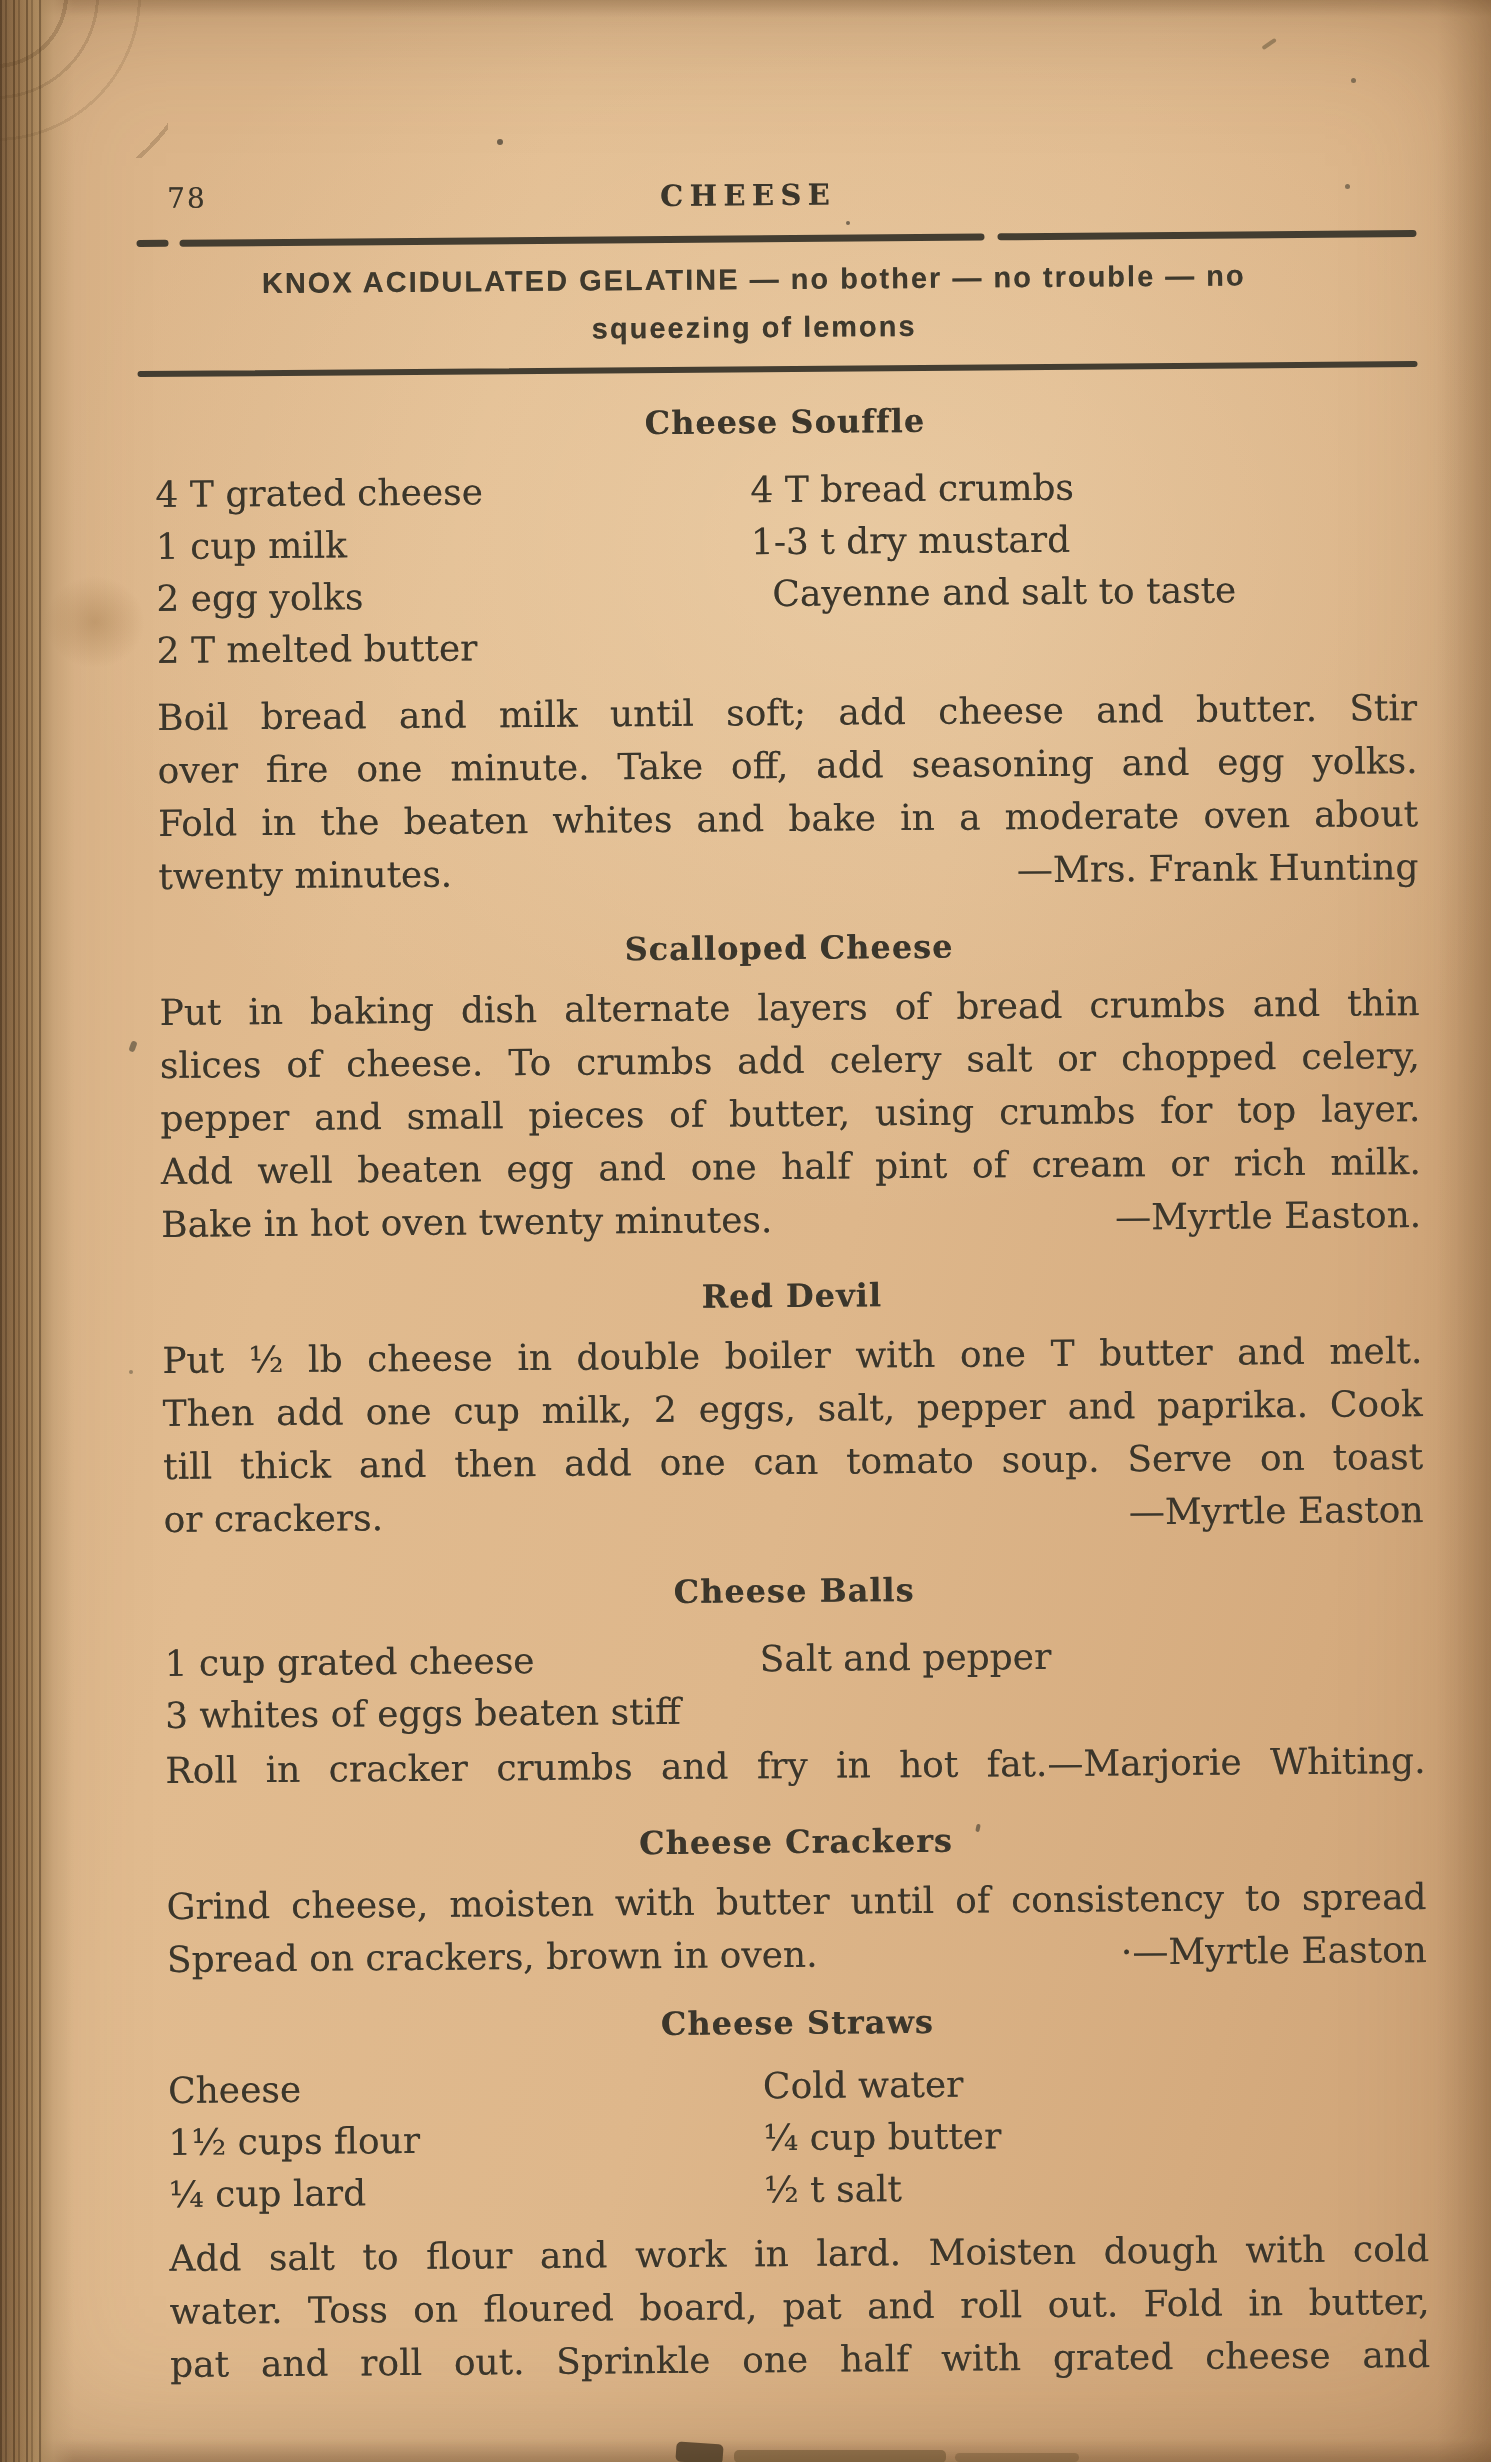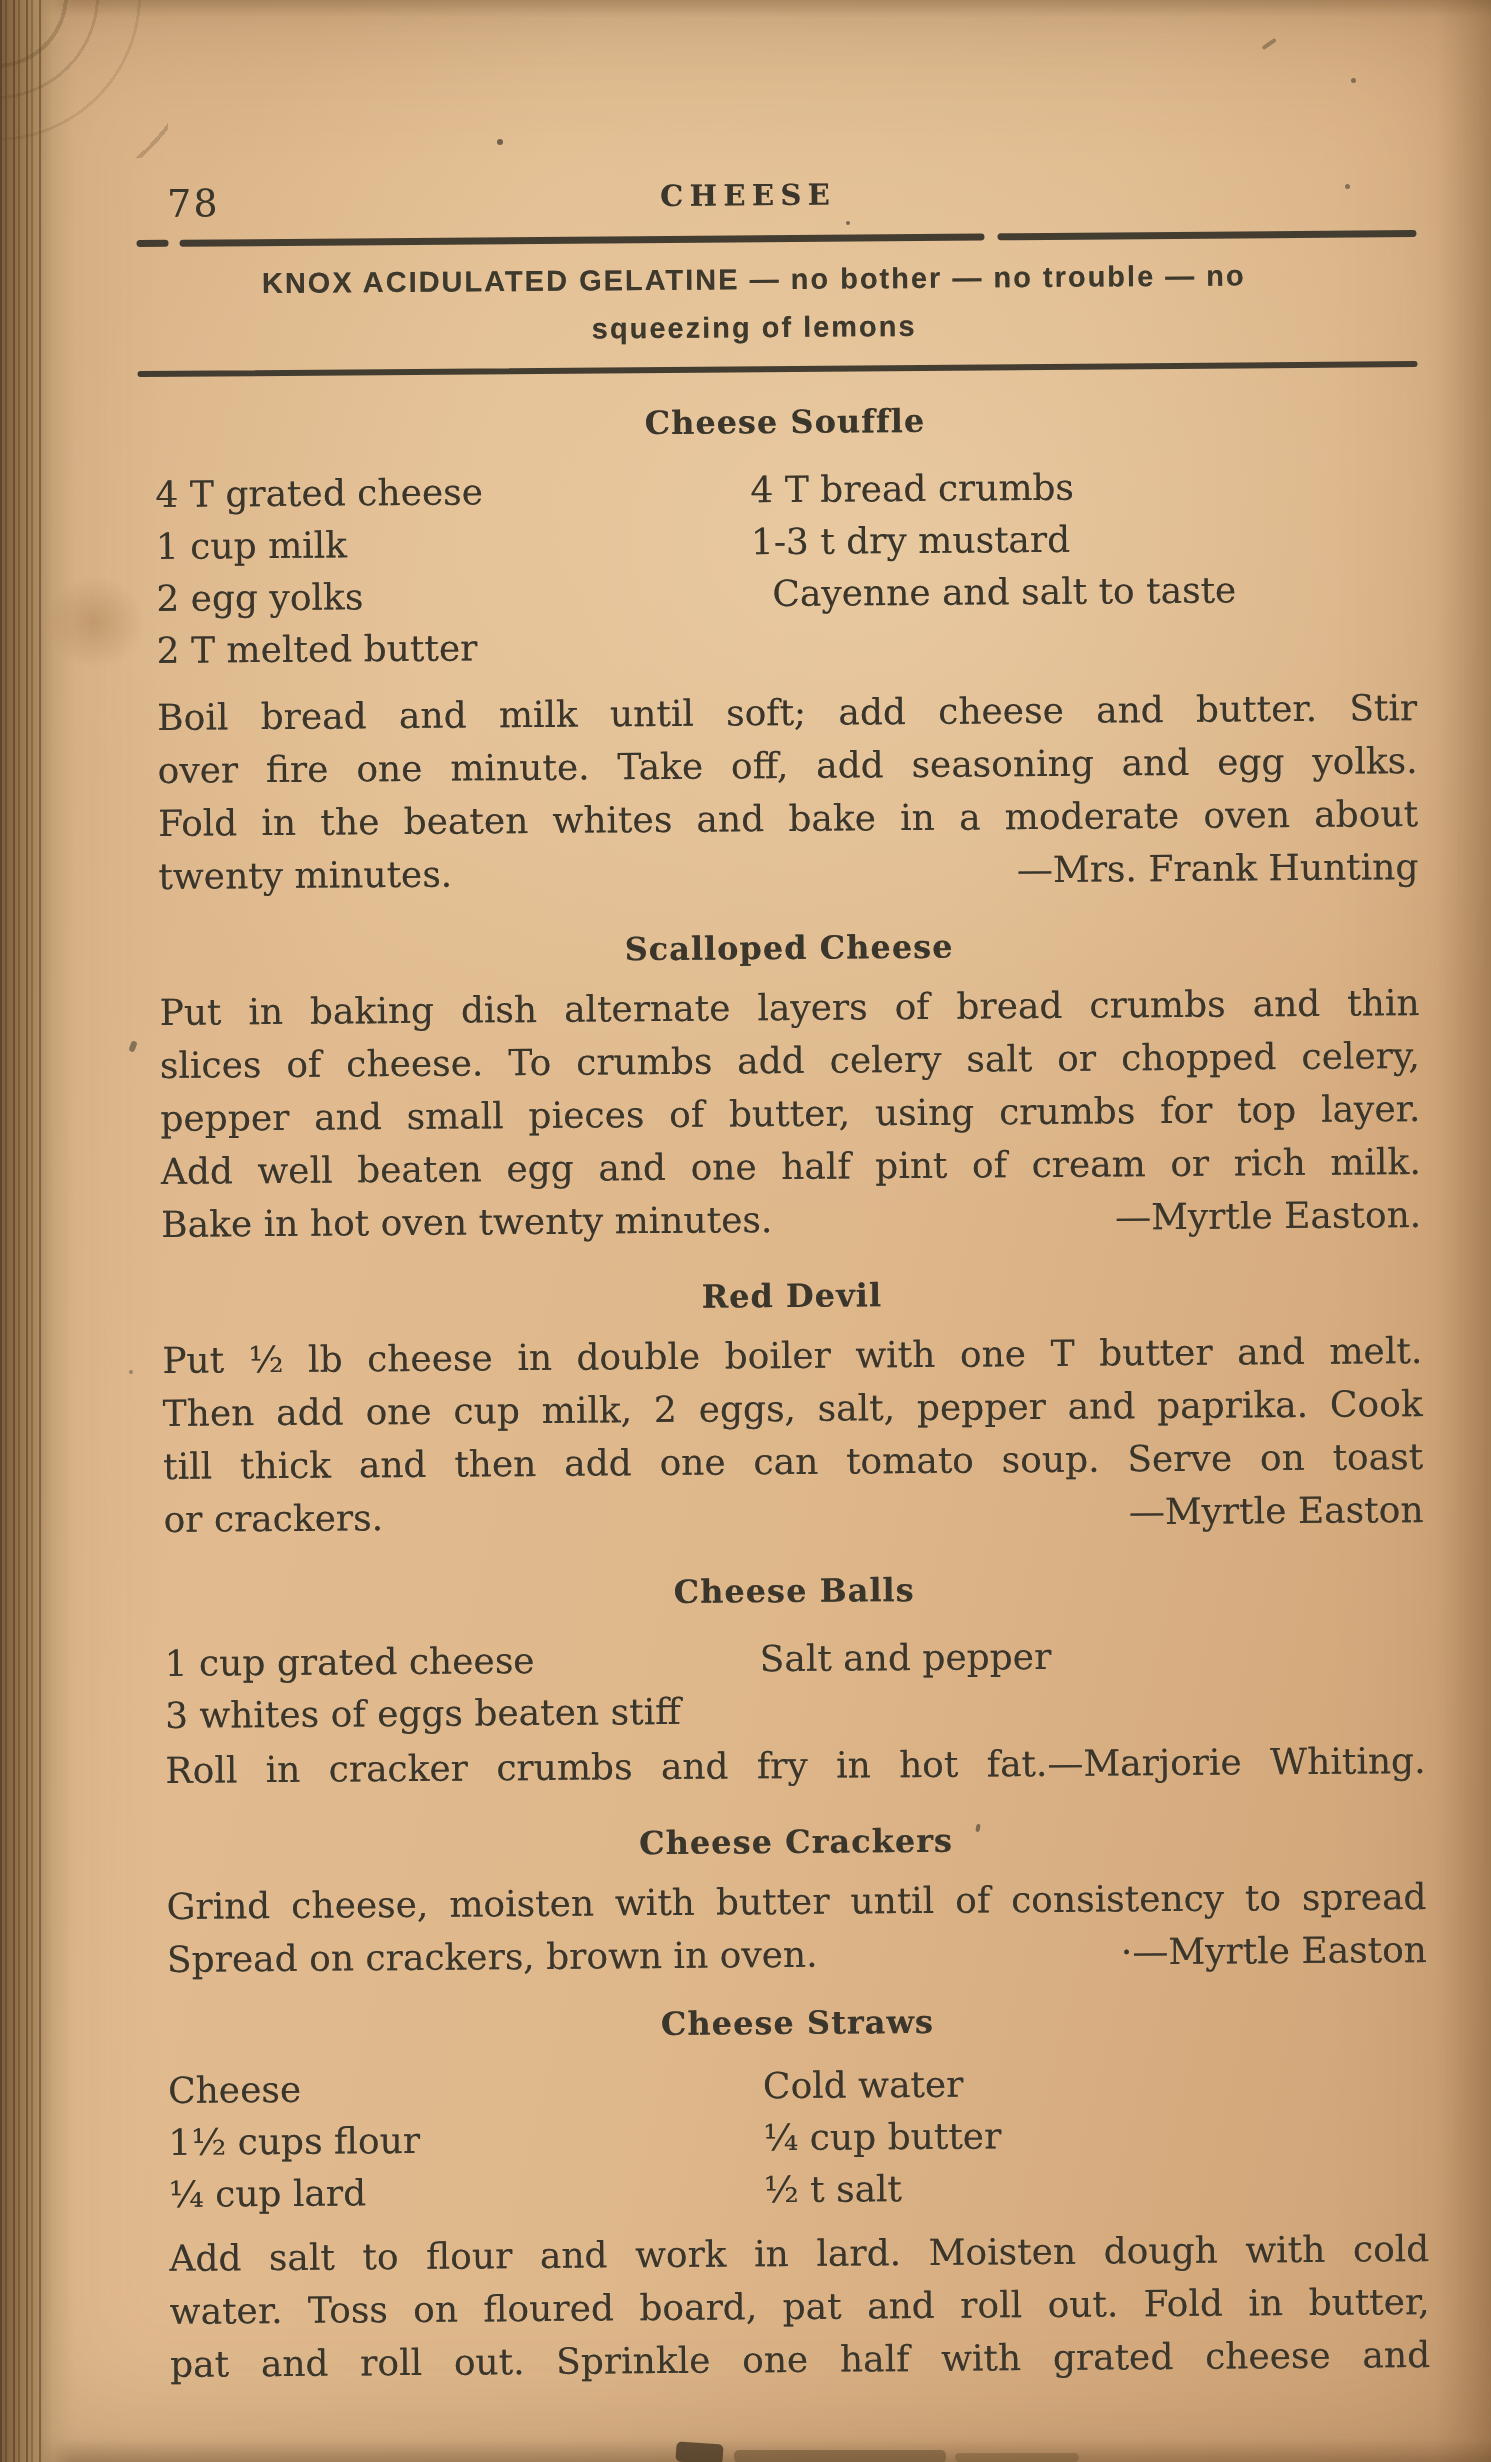--- a/index.html
+++ b/index.html
@@ -51,21 +51,21 @@
   .speck{position:absolute;background:#4a4234;border-radius:50%;}
   .smudge{position:absolute;border-radius:5px;}
 
   .content{
     position:absolute;left:153px;top:174px;width:1260px;
     transform:rotate(-0.45deg);transform-origin:60% 0;
     color:var(--ink);
     text-shadow:0 0 0.6px rgba(59,54,43,.5);
   }
   .page-head{position:relative;height:39px;}
-  .pagenum{position:absolute;left:14px;top:2px;font-size:38px;letter-spacing:2px;}
+  .pagenum{position:absolute;left:14px;top:2px;font-size:28px;letter-spacing:2px;}
   .chapter{
     position:absolute;left:50%;top:3px;transform:translateX(-50%) translateX(-35px);
     font-weight:700;font-size:29px;letter-spacing:6.4px;
   }
   .rule{display:flex;height:7px;margin-left:-17px;margin-right:-3px;}
   .rule .seg{background:var(--rule);height:100%;border-radius:3.5px;}
   .rule-1{margin-top:21px;}
   .rule-1 .s1{width:32px;margin-right:11px;}
   .rule-1 .s2{width:805px;margin-right:13px;}
   .rule-1 .s3{flex:1;}

